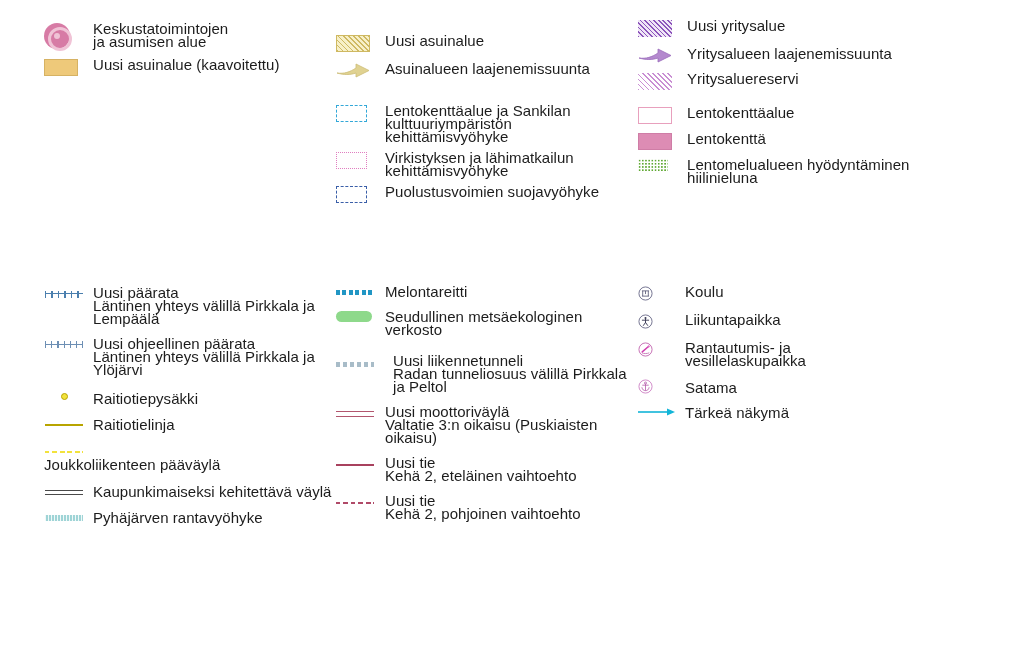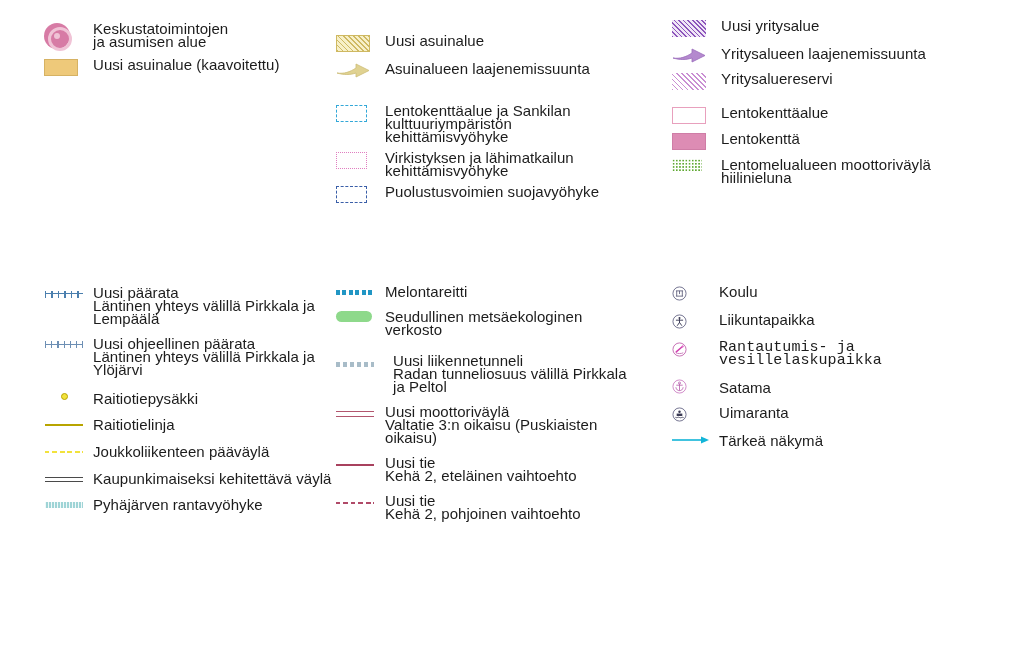--- a/index.html
+++ b/index.html
@@ -15,21 +15,21 @@
   #legend-root {
     position: relative;
     width: 1024px;
     height: 664px;
   }
   .column {
     position: absolute;
   }
   .col-left   { left: 44px;  width: 290px; }
   .col-mid    { left: 336px; width: 300px; }
-  .col-right  { left: 672px; width: 330px; }
+  .col-right  { left: 638px; width: 330px; }
 
   .legend-row {
     display: flex;
     align-items: flex-start;
     margin-bottom: 9px;
   }
   .sym {
     flex: 0 0 auto;
     width: 40px;
     display: flex;
@@ -276,21 +276,21 @@
       <div class="label">Raitiotiepysäkki</div>
     </div>
     <div class="legend-row" style="margin-bottom:14px;">
       <div class="sym centered">
         <span class="linebox">
             <span class="line l-tram"></span>
           </span>
       </div>
       <div class="label">Raitiotielinja</div>
     </div>
-    <div class="legend-row" style="margin-bottom:14px;">
+    <div class="legend-row" style="margin-bottom:14px;flex-direction:column;">
       <div class="sym centered">
         <span class="linebox">
             <span class="line l-bus"></span>
           </span>
       </div>
       <div class="label">Joukkoliikenteen pääväylä</div>
     </div>
     <div class="legend-row" style="margin-bottom:13px;">
       <div class="sym centered">
         <span class="linebox">
@@ -435,21 +435,21 @@
     <div class="legend-row" style="margin-bottom:8px;">
       <div class="sym">
         <span class="swatch sw-airport"></span>
       </div>
       <div class="label">Lentokenttä</div>
     </div>
     <div class="legend-row" style="margin-bottom:9px;">
       <div class="sym">
         <span class="dotgrid-green"></span>
       </div>
-      <div class="label two">Lentomelualueen moottoriväylä
+      <div class="label two">Lentomelualueen hyödyntäminen
 hiilinieluna</div>
     </div>
   </div>
 
   <div class="column col-right g" style="top:285px;">
     <div class="legend-row" style="margin-bottom:12px;">
       <div class="sym" style="width:38px;">
         <svg class="poi" viewBox="0 0 16 16" aria-hidden="true">
           <circle cx="8" cy="8" r="7" fill="#ffffff" stroke="#6e6e8c" stroke-width="1"></circle>
           <path d="M5 5.2 L5 10.8 M11 5.2 L11 10.8 M4.2 5.2 L11.8 5.2 M4.2 10.8 L11.8 10.8 M8 5.2 L8 8.6" stroke="#5a5a78" stroke-width="0.9" fill="none"></path>
@@ -460,21 +460,21 @@
     <div class="legend-row" style="margin-bottom:12px;">
       <div class="sym" style="width:38px;">
         <svg class="poi" viewBox="0 0 16 16" aria-hidden="true">
           <circle cx="8" cy="8" r="7" fill="#ffffff" stroke="#6e6e8c" stroke-width="1"></circle>
           <circle cx="8" cy="4.3" r="1.1" fill="#3b3b55"></circle>
           <path d="M8 5.4 L8 9 M8 9 L5.8 12.2 M8 9 L10.3 12.2 M4.6 6.6 L11.4 6.6" stroke="#3b3b55" stroke-width="1" fill="none" stroke-linecap="round"></path>
         </svg>
       </div>
       <div class="label">Liikuntapaikka</div>
     </div>
-    <div class="legend-row" style="margin-bottom:11px;font-family:Liberation Mono, monospace;">
+    <div class="legend-row" style="margin-bottom:11px;">
       <div class="sym" style="width:38px;">
         <svg class="poi" viewBox="0 0 16 16" aria-hidden="true">
           <circle cx="8" cy="8" r="7" fill="#ffffff" stroke="#c46bb2" stroke-width="1"></circle>
           <path d="M4 11.5 C6 12.6, 10 12.6, 12 11.5" stroke="#c46bb2" stroke-width="0.9" fill="none"></path>
           <path d="M4.5 10.5 L11.5 4.5" stroke="#d13fb0" stroke-width="1.6" stroke-linecap="round"></path>
           <circle cx="11.3" cy="4.7" r="1.1" fill="#e06ec8"></circle>
         </svg>
       </div>
       <div class="label two">Rantautumis- ja
 vesillelaskupaikka</div>
@@ -482,31 +482,20 @@
     <div class="legend-row" style="margin-bottom:12px;align-items:flex-end;">
       <div class="sym" style="width:38px;">
         <svg class="poi" viewBox="0 0 16 16" aria-hidden="true">
           <circle cx="8" cy="8" r="7" fill="#ffffff" stroke="#cf86c6" stroke-width="1"></circle>
           <circle cx="8" cy="4.3" r="1.1" fill="none" stroke="#b862ae" stroke-width="0.9"></circle>
           <path d="M8 5.4 L8 12 M5 6.6 L11 6.6 M4.2 9.2 C4.6 11.6, 6.2 12.4, 8 12.4 C9.8 12.4, 11.4 11.6, 11.8 9.2" stroke="#b862ae" stroke-width="0.9" fill="none" stroke-linecap="round"></path>
         </svg>
       </div>
       <div class="label">Satama</div>
     </div>
-    <div class="legend-row" style="margin-bottom:12px;">
-      <div class="sym" style="width:38px;">
-        <svg class="poi" viewBox="0 0 16 16" aria-hidden="true">
-          <circle cx="8" cy="8" r="7" fill="#ffffff" stroke="#6e6e8c" stroke-width="1"></circle>
-          <circle cx="8" cy="5" r="1.3" fill="#3b3b55"></circle>
-          <rect x="5" y="7" width="6" height="2.6" fill="#3b3b55"></rect>
-          <path d="M3.6 11 C5.4 12.1, 6.4 10.2, 8 11.2 C9.6 12.2, 10.8 10.3, 12.4 11.3" stroke="#3b3b55" stroke-width="0.9" fill="none"></path>
-        </svg>
-      </div>
-      <div class="label">Uimaranta</div>
-    </div>
     <div class="legend-row">
       <div class="sym" style="width:38px;">
         <svg class="arrow-svg" width="38" height="10" viewBox="0 0 38 10" aria-hidden="true">
           <path d="M0 5 L30 5" stroke="#12b5d8" stroke-width="1.6"></path>
           <path d="M29 1.4 L37 5 L29 8.6 Z" fill="#12b5d8"></path>
         </svg>
       </div>
       <div class="label">Tärkeä näkymä</div>
     </div>
   </div>

